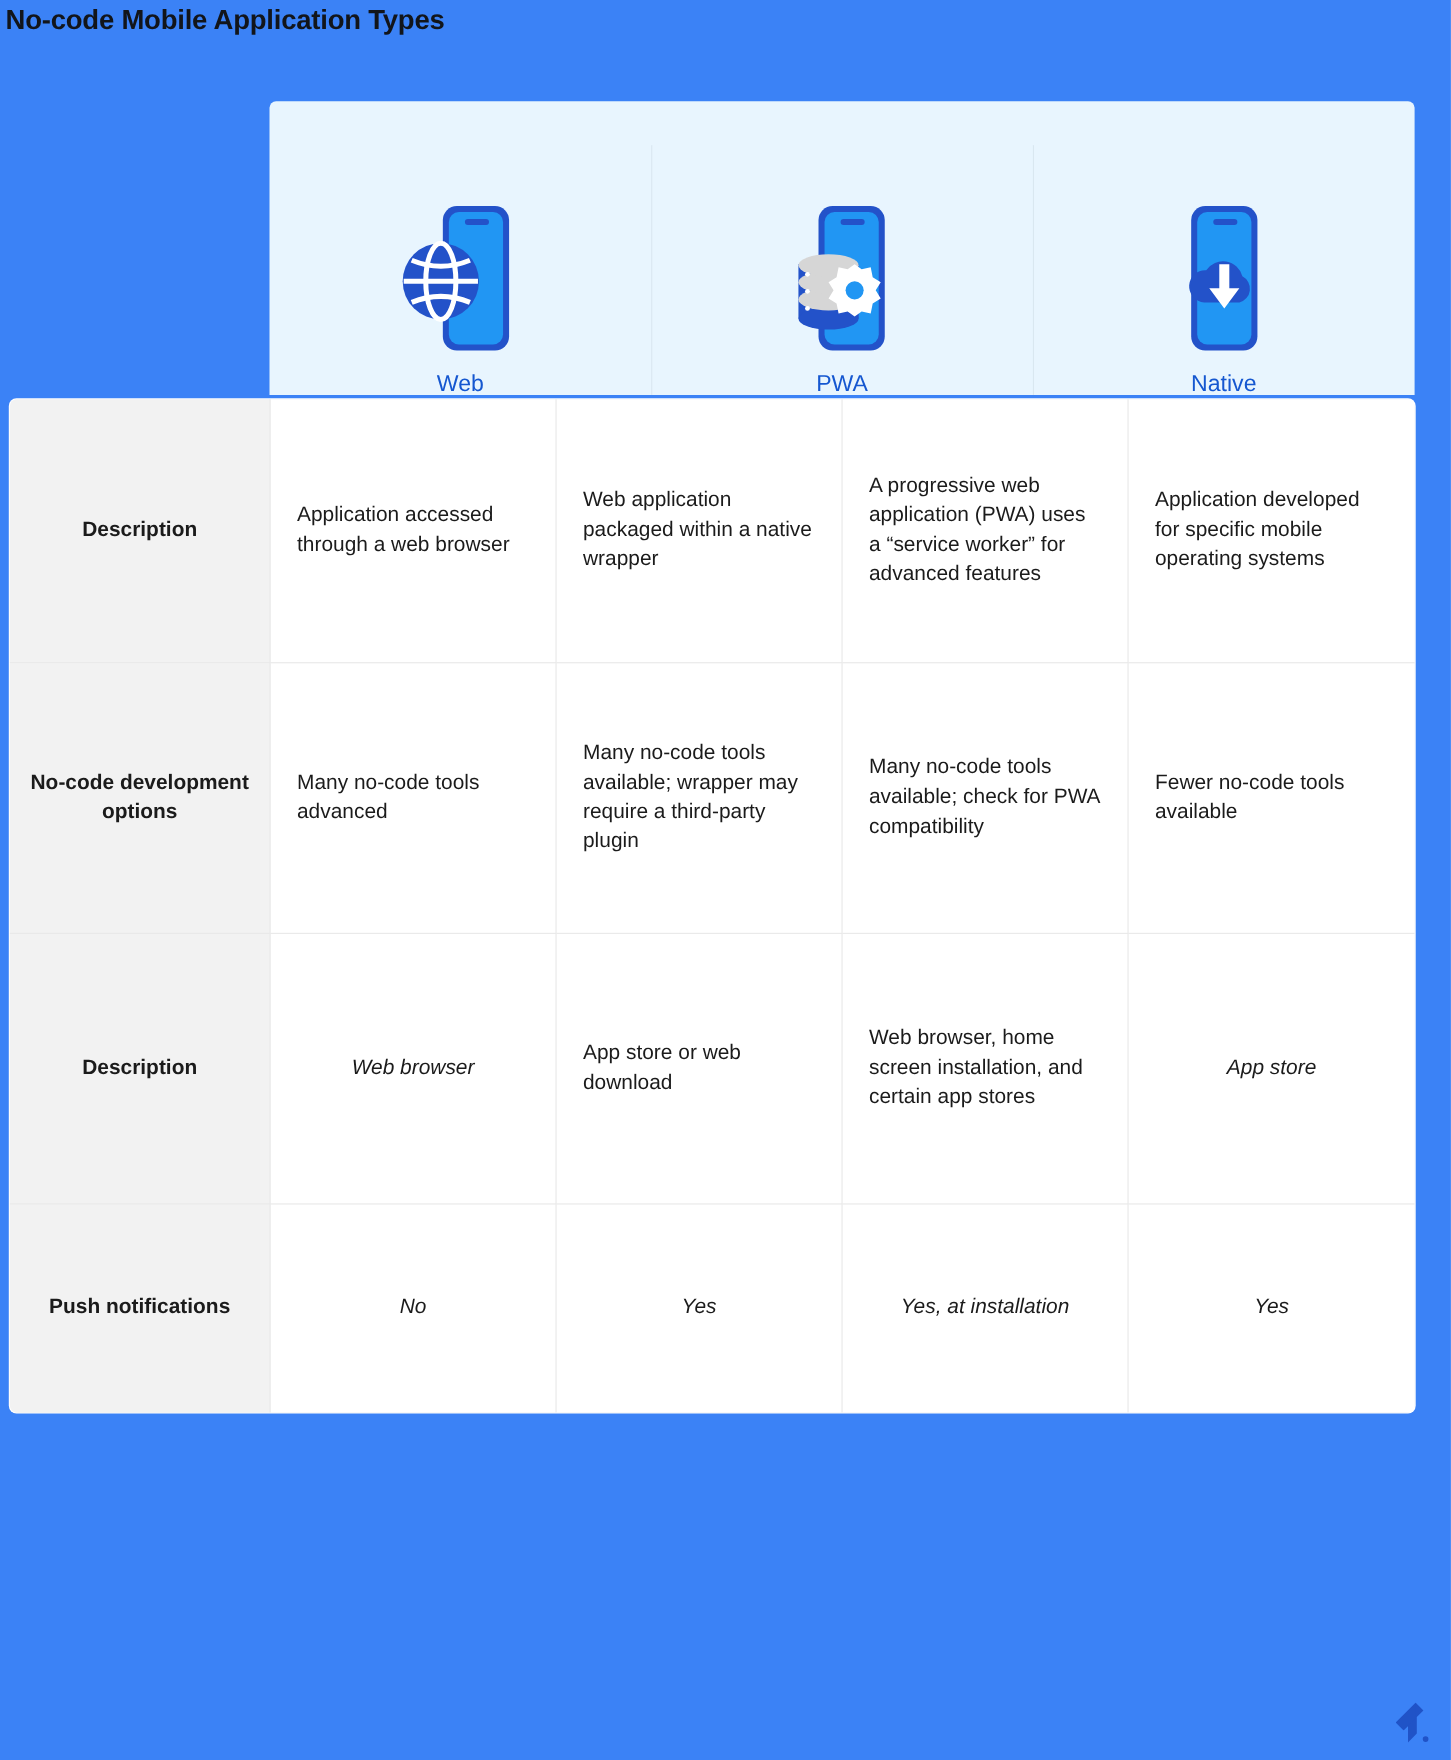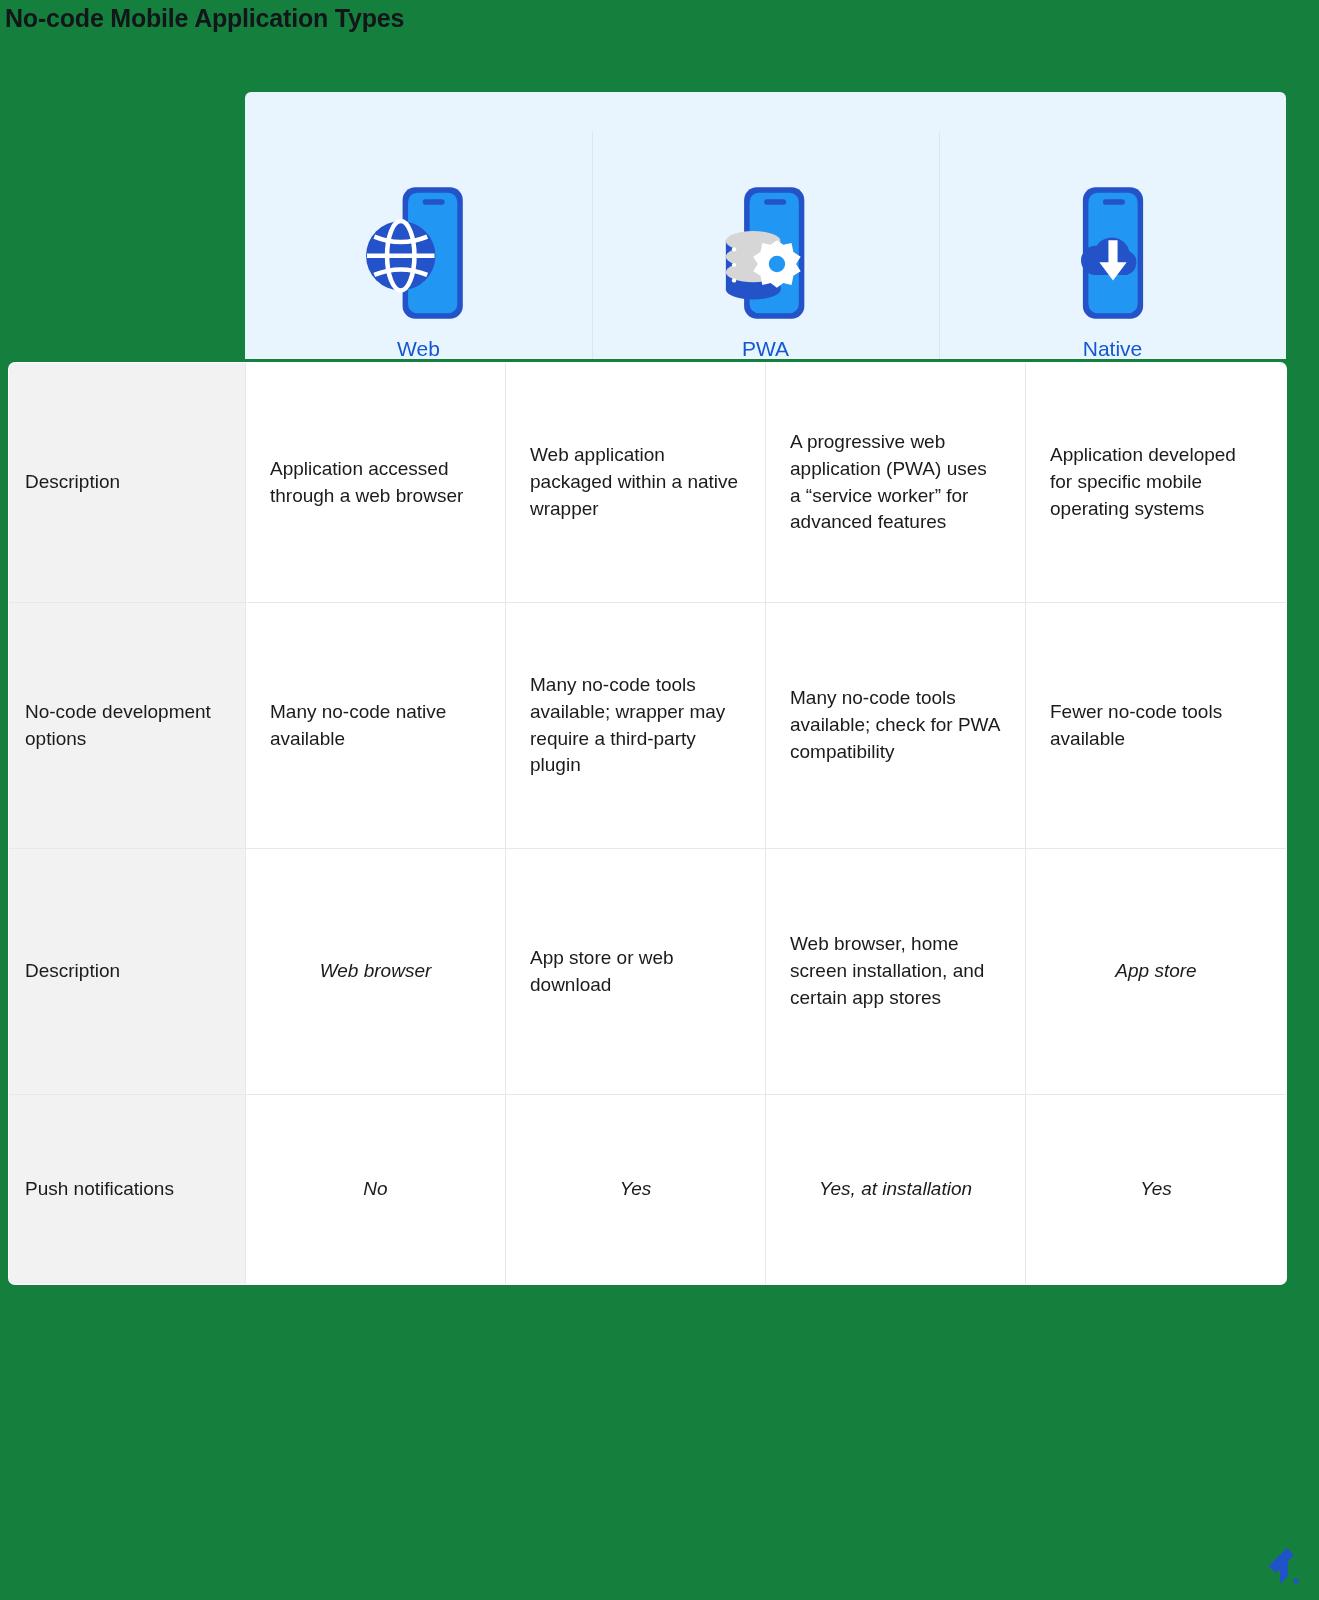--- a/index.html
+++ b/index.html
@@ -9,21 +9,21 @@
     height: 1600px;
     background: #ffffff;
     font-family: "Liberation Sans", sans-serif;
     overflow: hidden;
   }
 
   .page {
     position: relative;
     width: 1319px;
     height: 1600px;
-    background: #15803d;
+    background: #3b82f6;
   }
 
   
   .page-title {
     position: absolute;
     left: 5px;
     top: 4px;
     font-size: 25px;
     font-weight: bold;
     color: #12151a;
@@ -89,23 +89,24 @@
   .cmp-table td {
     border: 1px solid #e8e8e8;
     vertical-align: middle;
     font-size: 19px;
     line-height: 1.42;
     color: #1b1b1b;
   }
   .row-label {
     width: 237px;
     background: #f2f2f2;
-    text-align: left;
+    text-align: center;
     padding: 14px 16px;
     color: #1b1b1b;
+    font-weight: bold;
   }
   .data-cell {
     width: 260px;
     padding: 14px 24px;
   }
   .data-cell.center {
     text-align: center;
     padding-left: 16px;
     padding-right: 16px;
     font-style: italic;
@@ -192,21 +193,21 @@
       <tr class="r1">
         <td class="row-label">Description</td>
         <td class="data-cell">Application accessed through a web browser</td>
         <td class="data-cell">Web application packaged within a native wrapper</td>
         <td class="data-cell">A progressive web application (PWA) uses a “service worker” for advanced features</td>
         <td class="data-cell last">Application developed for specific mobile operating systems</td>
       </tr>
 
       <tr class="r2">
         <td class="row-label">No-code development options</td>
-        <td class="data-cell">Many no-code native available</td>
+        <td class="data-cell">Many no-code tools advanced</td>
         <td class="data-cell">Many no-code tools available; wrapper may require a third-party plugin</td>
         <td class="data-cell">Many no-code tools available; check for PWA compatibility</td>
         <td class="data-cell last">Fewer no-code tools available</td>
       </tr>
 
       <tr class="r3">
         <td class="row-label">Description</td>
         <td class="data-cell center">Web browser</td>
         <td class="data-cell">App store or web download</td>
         <td class="data-cell">Web browser, home screen installation, and certain app stores</td>

